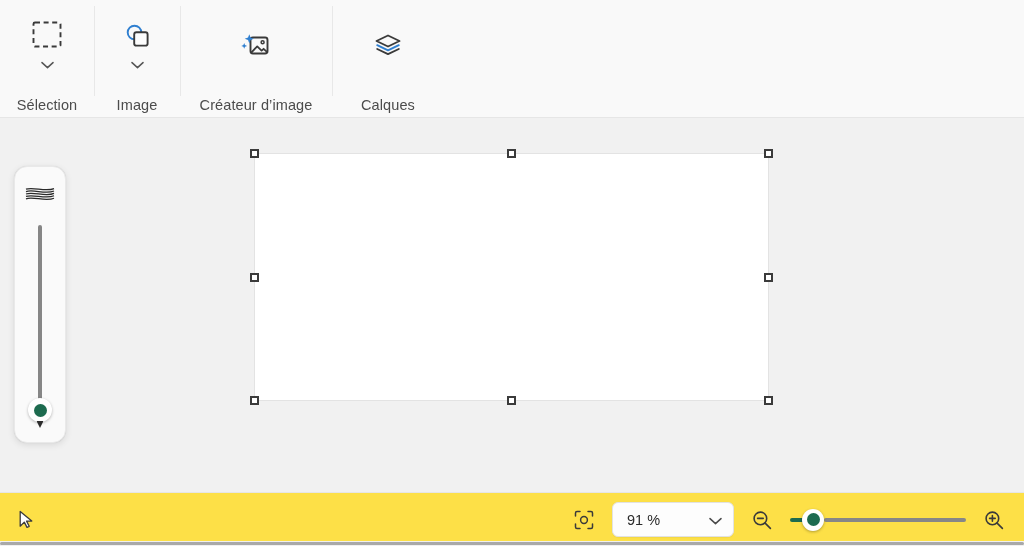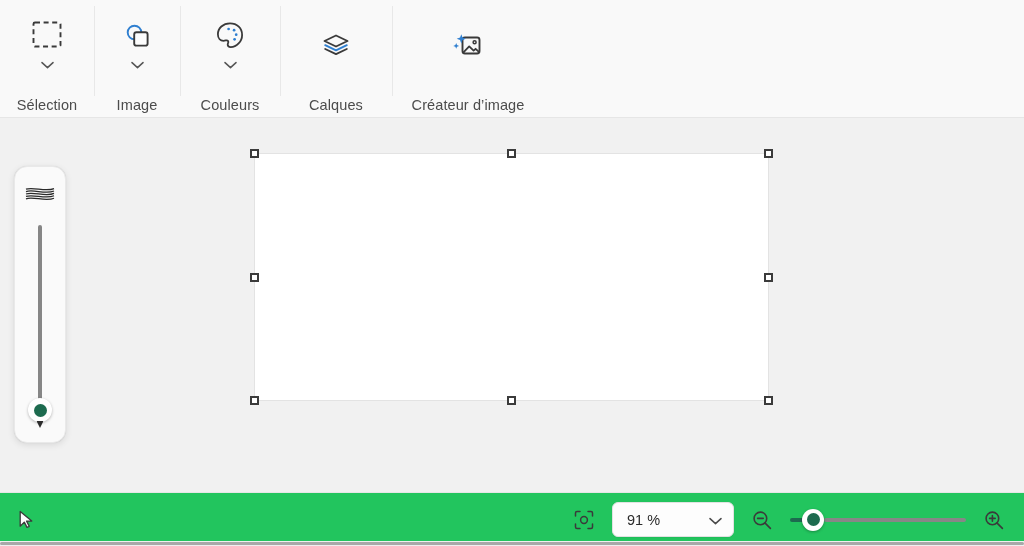--- a/index.html
+++ b/index.html
@@ -179,21 +179,21 @@
   .h-e  { right: -5px; top: 50%;   margin-top: -4.5px; }
   .h-sw { left: -5px;  bottom: -5px; }
   .h-s  { left: 50%;   bottom: -5px; margin-left: -4.5px; }
   .h-se { right: -5px; bottom: -5px; }
 
   
   .statusbar {
     position: relative;
     flex: 0 0 54px;
     height: 54px;
-    background: #22c55e;
+    background: #fde047;
     border-top: 1px solid #e6e6e6;
     display: flex;
     align-items: center;
     padding: 0 14px 0 10px;
   }
   .sb-left { display: flex; align-items: center; }
   .sb-spacer { flex: 1 1 auto; }
   .sb-right { display: flex; align-items: center; gap: 12px; }
   .icon-btn {
     width: 32px; height: 32px;
@@ -298,66 +298,47 @@
         </span>
         <span class="chev">
           <svg width="13" height="8" viewBox="0 0 13 8">
               <path d="M1 1.6 L6.5 6.6 L12 1.6" fill="none" stroke="#555" stroke-width="1.5" stroke-linecap="round" stroke-linejoin="round"></path>
             </svg>
         </span>
       </button>
       <div class="rgroup-label">Image</div>
     </div>
 
-    <div class="rgroup" style="width:100px">
-      <button class="rbtn">
-        <span class="glyph">
-          <svg width="36" height="32" viewBox="0 0 36 32">
-            <path d="M18 4.4 c-6.9 0 -12.1 4.7 -12.1 10.8 0 4.1 2.6 6.6 5.6 6.6 1.5 0 2.5 -0.5 3.3 -0.5 1 0 1.5 0.7 1.5 1.7 0 1 -0.6 1.6 -0.6 2.6 0 1.5 1.2 2.5 3 2.5 5.9 0 11.4 -5.6 11.4 -12.2 C30.1 9.2 25.2 4.4 18 4.4 z" fill="none" stroke="#3a3a3a" stroke-width="1.8" stroke-linejoin="round"></path>
-            <circle cx="16.6" cy="10" r="1.35" fill="#2f7fd0"></circle>
-            <circle cx="22.1" cy="11.2" r="1.35" fill="#2f7fd0"></circle>
-            <circle cx="24.2" cy="15.7" r="1.35" fill="#2f7fd0"></circle>
-            <circle cx="22.6" cy="20.3" r="1.35" fill="#2f7fd0"></circle>
-          </svg>
-        </span>
-        <span class="chev">
-          <svg width="13" height="8" viewBox="0 0 13 8">
-              <path d="M1 1.6 L6.5 6.6 L12 1.6" fill="none" stroke="#555" stroke-width="1.5" stroke-linecap="round" stroke-linejoin="round"></path>
-            </svg>
-        </span>
-      </button>
-      <div class="rgroup-label">Couleurs</div>
-    </div>
-
-    <div class="rgroup" style="width:112px">
-      <button class="rbtn nochev" style="margin-top:5px">
-        <span class="glyph">
-          <svg width="38" height="32" viewBox="0 0 38 32">
-            <path d="M19 5.5 L30.5 11 L19 16.5 L7.5 11 z" fill="none" stroke="#3a3a3a" stroke-width="1.9" stroke-linejoin="round"></path>
-            <path d="M8.2 15.2 L19 20.3 L29.8 15.2" fill="none" stroke="#2f7fd0" stroke-width="1.9" stroke-linejoin="round" stroke-linecap="round"></path>
-            <path d="M8.2 19 L19 24.1 L29.8 19" fill="none" stroke="#3a3a3a" stroke-width="1.9" stroke-linejoin="round" stroke-linecap="round"></path>
-          </svg>
-        </span>
-      </button>
-      <div class="rgroup-label">Calques</div>
-    </div>
 
     <div class="rgroup" style="width:152px">
       <button class="rbtn nochev" style="margin-top:5px">
         <span class="glyph">
           <svg width="38" height="34" viewBox="0 0 38 34">
             <rect x="13.5" y="8.5" width="17" height="16" rx="2.4" fill="none" stroke="#3a3a3a" stroke-width="1.9"></rect>
             <circle cx="25.6" cy="13.2" r="1.5" fill="none" stroke="#3a3a3a" stroke-width="1.5"></circle>
             <path d="M14.2 23.6 L20.2 17.4 L24.6 21.6 L26.6 19.8 L30.2 23.2" fill="none" stroke="#3a3a3a" stroke-width="1.8" stroke-linejoin="round" stroke-linecap="round"></path>
             <path d="M12.3 5.2 l1.25 3.35 3.35 1.25 -3.35 1.25 -1.25 3.35 -1.25 -3.35 -3.35 -1.25 3.35 -1.25 z" fill="#2f7fd0"></path>
             <path d="M7.2 14 l0.8 2.1 2.1 0.8 -2.1 0.8 -0.8 2.1 -0.8 -2.1 -2.1 -0.8 2.1 -0.8 z" fill="#2f7fd0"></path>
           </svg>
         </span>
       </button>
       <div class="rgroup-label">Créateur d’image</div>
+    </div>
+
+    <div class="rgroup" style="width:112px">
+      <button class="rbtn nochev" style="margin-top:5px">
+        <span class="glyph">
+          <svg width="38" height="32" viewBox="0 0 38 32">
+            <path d="M19 5.5 L30.5 11 L19 16.5 L7.5 11 z" fill="none" stroke="#3a3a3a" stroke-width="1.9" stroke-linejoin="round"></path>
+            <path d="M8.2 15.2 L19 20.3 L29.8 15.2" fill="none" stroke="#2f7fd0" stroke-width="1.9" stroke-linejoin="round" stroke-linecap="round"></path>
+            <path d="M8.2 19 L19 24.1 L29.8 19" fill="none" stroke="#3a3a3a" stroke-width="1.9" stroke-linejoin="round" stroke-linecap="round"></path>
+          </svg>
+        </span>
+      </button>
+      <div class="rgroup-label">Calques</div>
     </div>
 
     <div class="ribbon-bottom-line"></div>
   </div>
 
   <div class="workarea">
 
     <div class="brushpanel">
       <div class="brush-preview">
         <svg width="32" height="20" viewBox="0 0 32 20">

